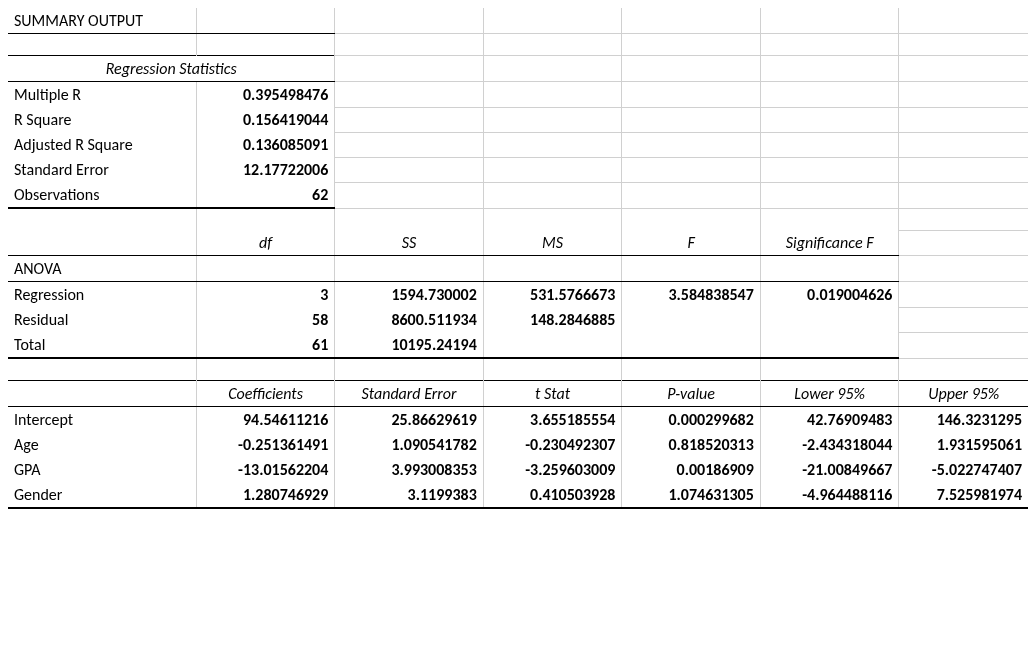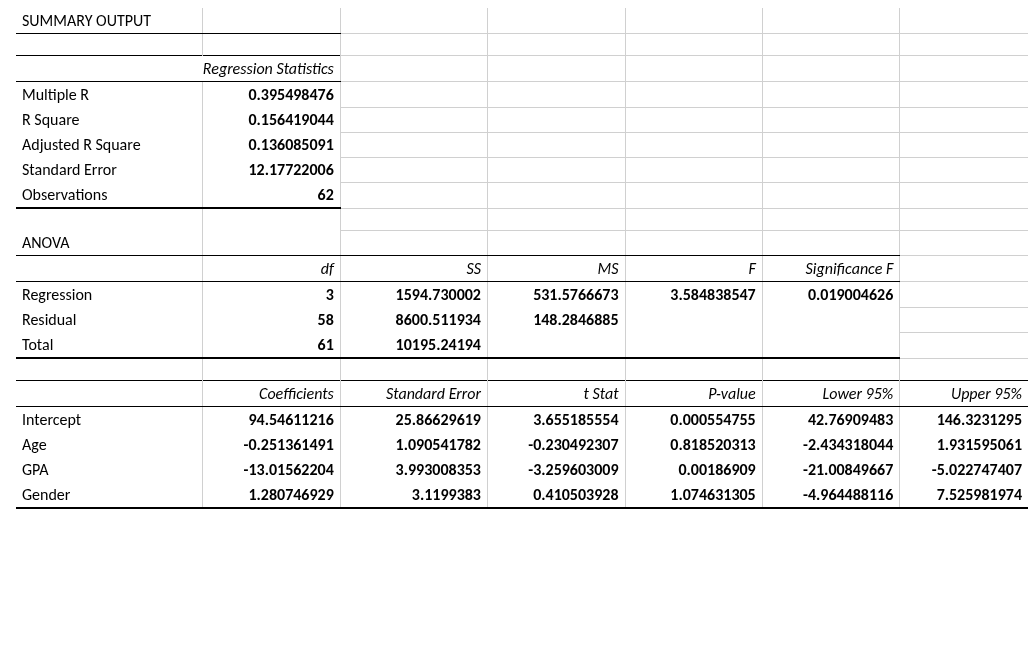--- a/index.html
+++ b/index.html
@@ -6,41 +6,40 @@
     font-family: Calibri, "Segoe UI", Arial, sans-serif;
     font-size: 16px;
     color: #000;
     margin: 0;
     padding: 8px;
     background: #fff;
   }
   table {
     border-collapse: collapse;
     table-layout: fixed;
-    margin-left: 8px;
   }
   td {
     padding: 3px 6px;
     vertical-align: bottom;
     height: 22px;
     overflow: hidden;
     white-space: nowrap;
     box-sizing: border-box;
   }
   
   col.c0 { width: 190px; }
   col.c1 { width: 140px; }
   col.c2 { width: 150px; }
   col.c3 { width: 140px; }
   col.c4 { width: 140px; }
   col.c5 { width: 140px; }
   col.c6 { width: 130px; }
 
   .num { text-align: right; font-weight: bold; }
-  .ctr { text-align: right; }
+  .ctr { text-align: center; }
   .ital { font-style: italic; }
 
   
   td.gr { border-right: 1px solid #d0d0d0; }
   td.gt { border-top: 1px solid #d0d0d0; }
 
   
   .medTop    { border-top: 1px solid #000 !important; }
   .medBottom { border-bottom: 1px solid #000 !important; }
   .thkBottom { border-bottom: 2.5px solid #000 !important; }
@@ -138,36 +137,36 @@
     <td class="gr"></td>
         <td class="gr"></td>
         <td class="gr gt"></td>
         <td class="gr gt"></td>
         <td class="gr gt"></td>
         <td class="gr gt"></td>
         <td class="gt"></td>
   </tr>
 
   <tr>
-    <td class="gr medBottom">ANOVA</td>
-    <td class="gr medBottom"></td>
-        <td class="gr medBottom gt"></td>
-        <td class="gr medBottom gt"></td>
-        <td class="gr medBottom gt"></td>
-        <td class="gr medBottom gt"></td>
-        <td class="gt"></td>
-  </tr>
-  <tr>
     <td class="gr medBottom"></td>
     <td class="ctr ital gr medBottom">df</td>
     <td class="ctr ital gr medBottom">SS</td>
     <td class="ctr ital gr medBottom">MS</td>
     <td class="ctr ital gr medBottom">F</td>
     <td class="ctr ital gr medBottom">Significance F</td>
     <td class="gt"></td>
+  </tr>
+  <tr>
+    <td class="gr medBottom">ANOVA</td>
+    <td class="gr medBottom"></td>
+        <td class="gr medBottom gt"></td>
+        <td class="gr medBottom gt"></td>
+        <td class="gr medBottom gt"></td>
+        <td class="gr medBottom gt"></td>
+        <td class="gt"></td>
   </tr>
   <tr>
     <td class="gr">Regression</td>
     <td class="num gr">3</td>
     <td class="num gr">1594.730002</td>
     <td class="num gr">531.5766673</td>
     <td class="num gr">3.584838547</td>
     <td class="num gr">0.019004626</td>
     <td class="gt"></td>
   </tr>
@@ -207,21 +206,21 @@
     <td class="ctr ital gr medTop medBottom">t Stat</td>
     <td class="ctr ital gr medTop medBottom">P-value</td>
     <td class="ctr ital gr medTop medBottom">Lower 95%</td>
     <td class="ctr ital    medTop medBottom">Upper 95%</td>
   </tr>
   <tr>
     <td class="gr">Intercept</td>
     <td class="num gr">94.54611216</td>
     <td class="num gr">25.86629619</td>
     <td class="num gr">3.655185554</td>
-    <td class="num gr">0.000554755</td>
+    <td class="num gr">0.000299682</td>
     <td class="num gr">42.76909483</td>
     <td class="num">146.3231295</td>
   </tr>
   <tr>
     <td class="gr">Age</td>
     <td class="num gr">-0.251361491</td>
     <td class="num gr">1.090541782</td>
     <td class="num gr">-0.230492307</td>
     <td class="num gr">0.818520313</td>
     <td class="num gr">-2.434318044</td>

